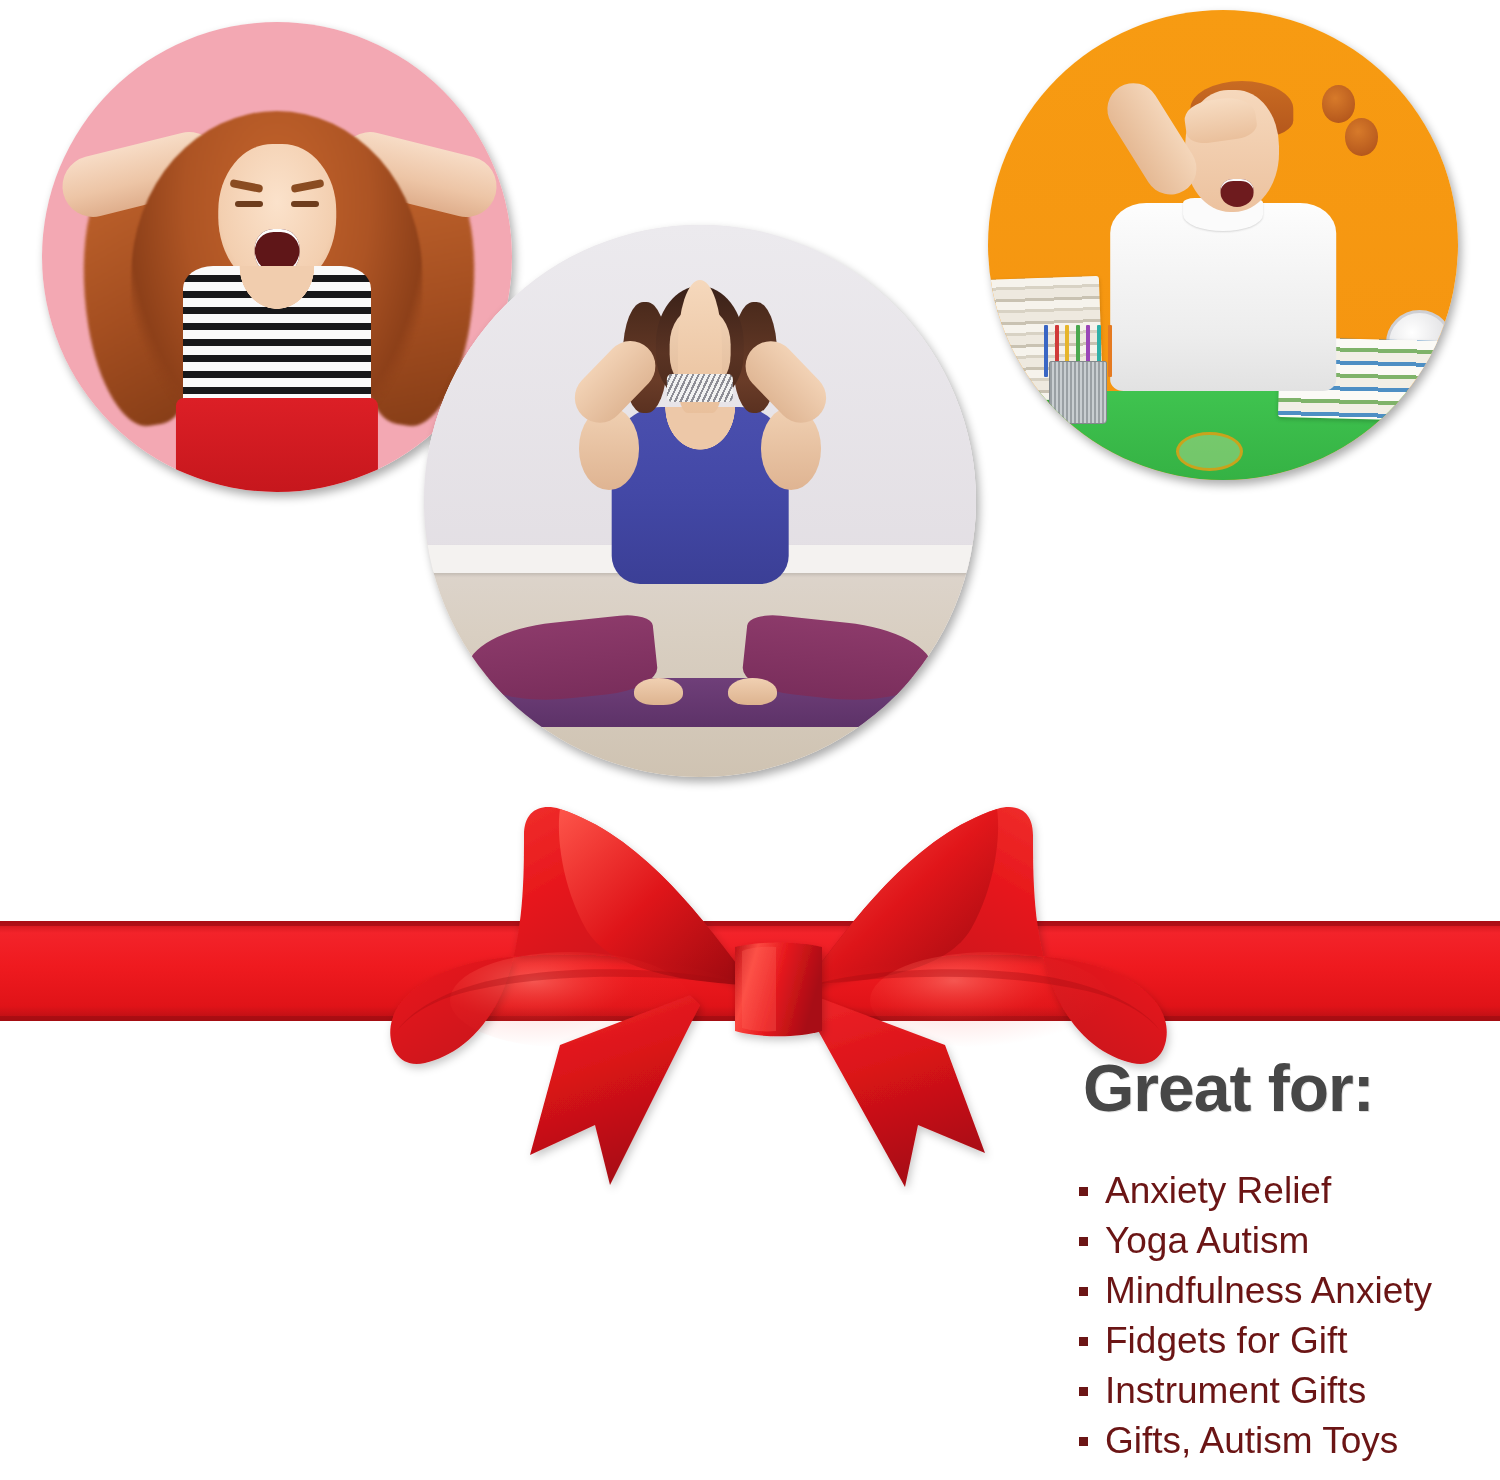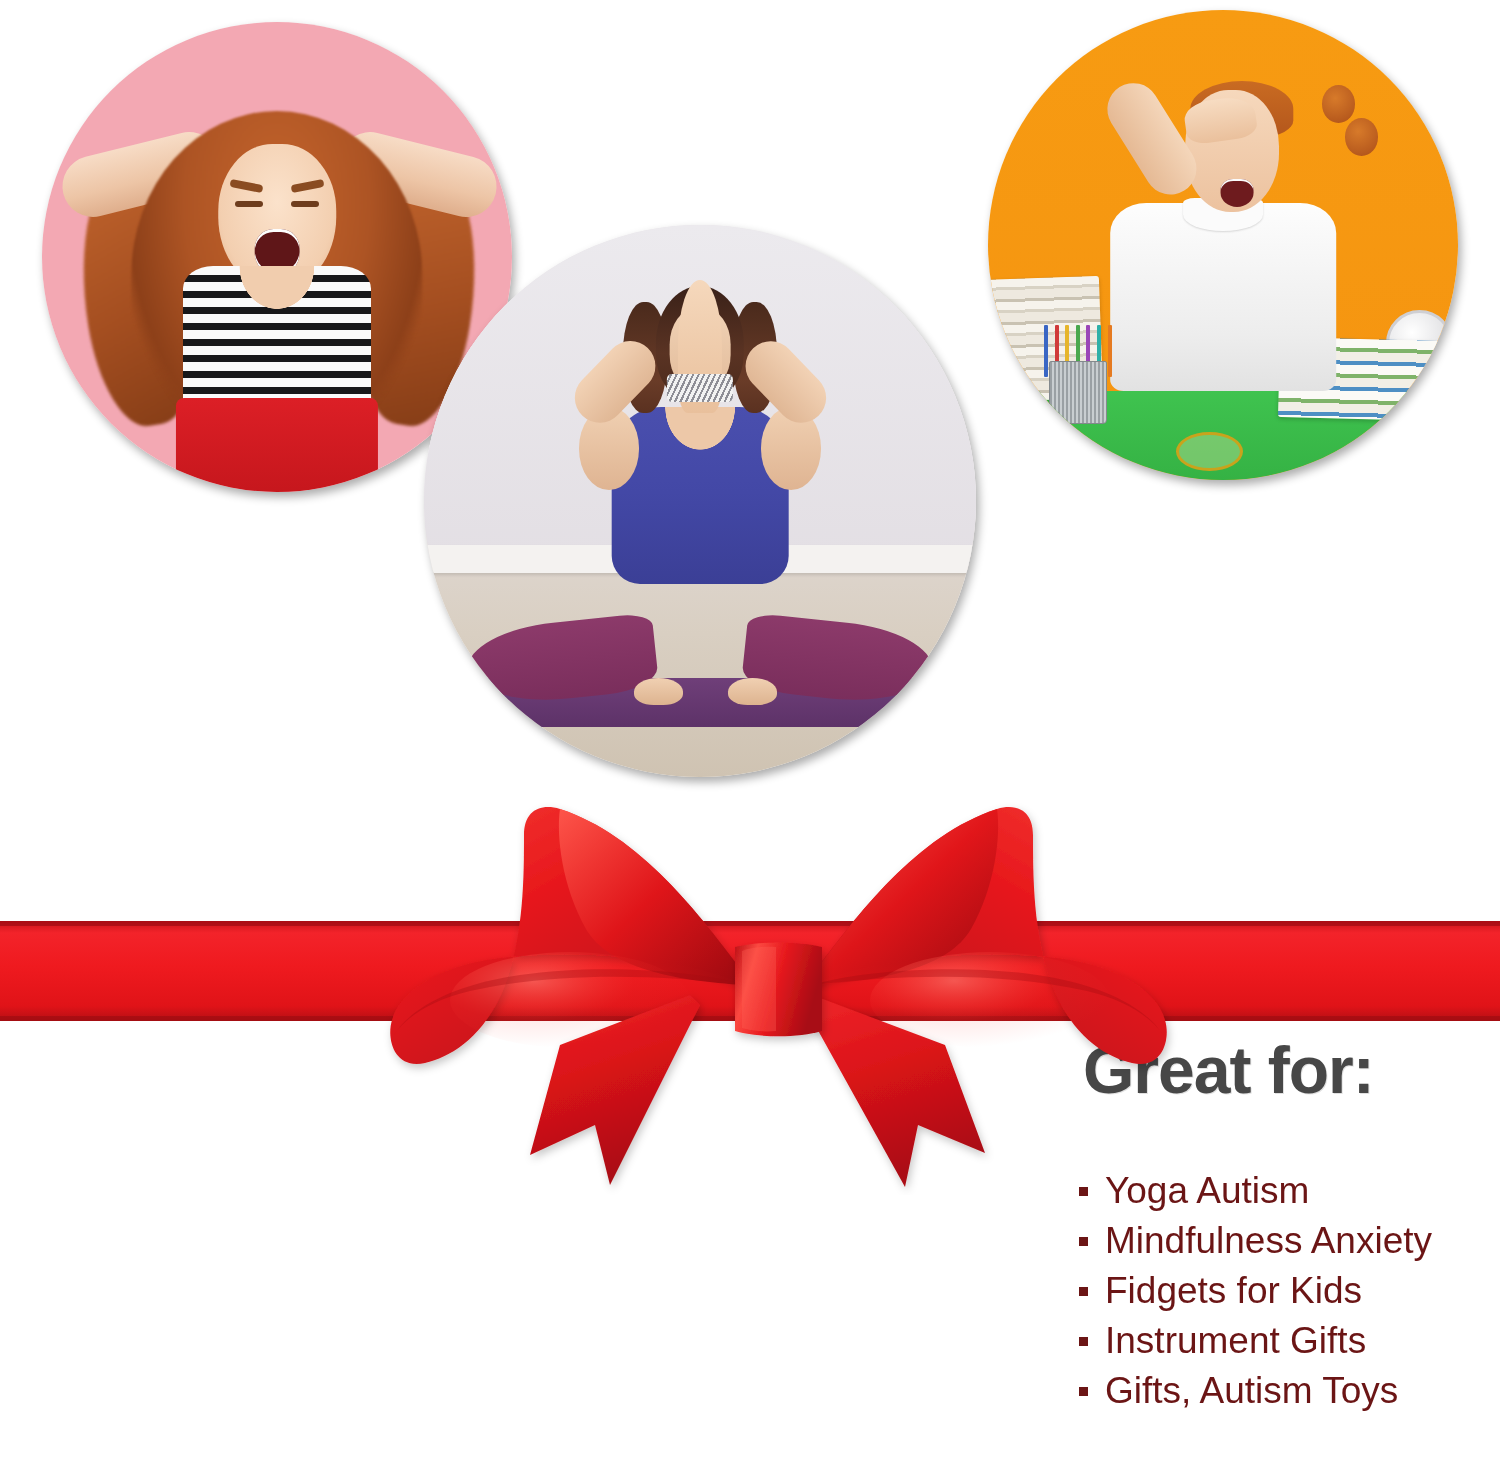--- a/index.html
+++ b/index.html
@@ -268,21 +268,21 @@
     font-size:42px;font-weight:700;line-height:1;
     white-space:nowrap;
     transform:scaleX(.9);transform-origin:center;
   }
   .subtitle .green{color:#19761f;text-shadow:1px 1px 0 rgba(255,255,255,.7);}
   .subtitle .black{color:#151515;text-shadow:1px 1px 0 rgba(255,255,255,.7);}
 
   
   .great-col{position:absolute;left:1035px;top:1021px;width:465px;height:459px;background:#fff;}
   .great-heading{
-    position:absolute;left:48px;top:16px;
+    position:absolute;left:48px;top:34px;
     font-size:66px;font-weight:600;color:#474747;
     letter-spacing:-1px;line-height:1;
     text-shadow:1px 1px 0 rgba(0,0,0,.12);
   }
   .great-list{position:absolute;left:40px;top:145px;width:425px;margin:0;padding:0;list-style:none;}
   .great-list li{
     position:relative;
     padding-left:30px;
     font-size:37px;line-height:50px;
     color:#6b1515;white-space:nowrap;
@@ -372,23 +372,24 @@
         <div class="yg-hands"></div>
         <div class="yg-band"></div>
       </div>
     </div>
   </div>
 
 
   <div class="great-col">
     <div class="great-heading">Great for:</div>
     <ul class="great-list">
+      <li><span class="bullet"></span><span>Anxiety Relief</span></li>
       <li><span class="bullet"></span><span>Yoga Autism</span></li>
       <li><span class="bullet"></span><span>Mindfulness Anxiety</span></li>
-      <li><span class="bullet"></span><span>Fidgets for Kids</span></li>
+      <li><span class="bullet"></span><span>Fidgets for Gift</span></li>
       <li><span class="bullet"></span><span>Instrument Gifts</span></li>
       <li><span class="bullet"></span><span>Gifts, Autism Toys</span></li>
     </ul>
   </div>
 
   <div class="ribbon-layer">
     <svg width="1500" height="400" viewBox="0 0 1500 400">
       <defs>
         <linearGradient id="bandGrad" x1="0" y1="0" x2="0" y2="1">
           <stop offset="0%" stop-color="#c9141b"></stop>

